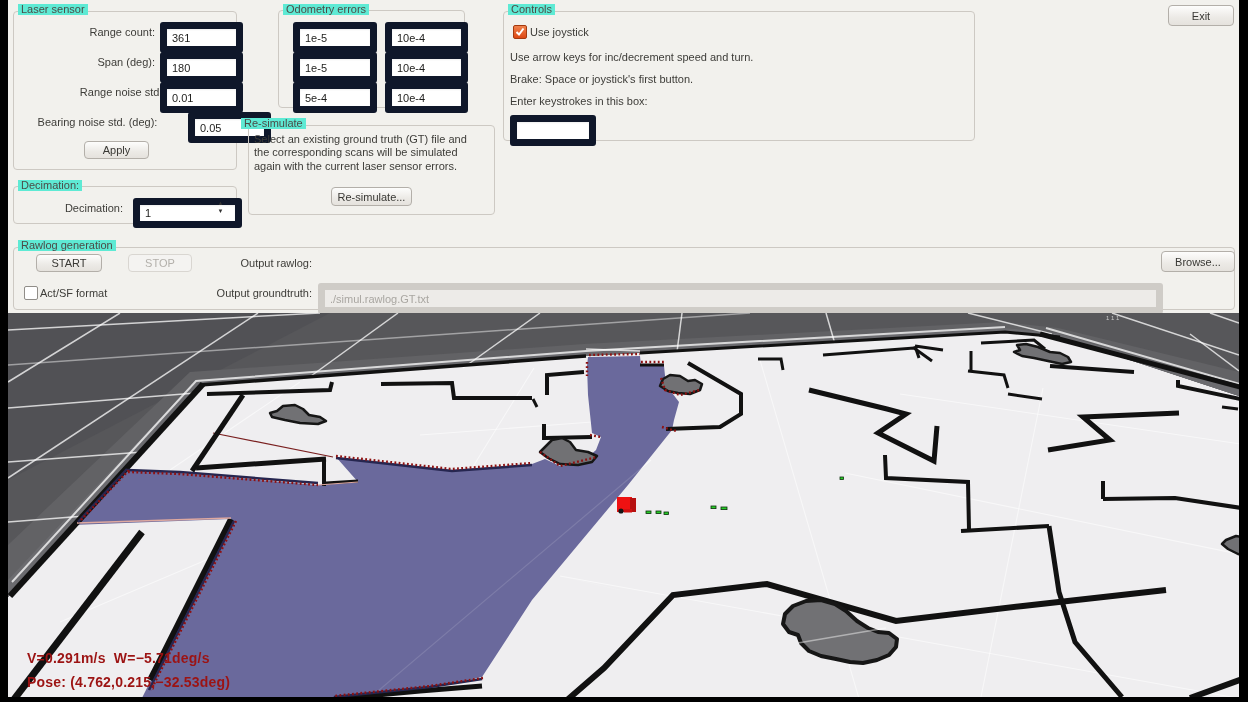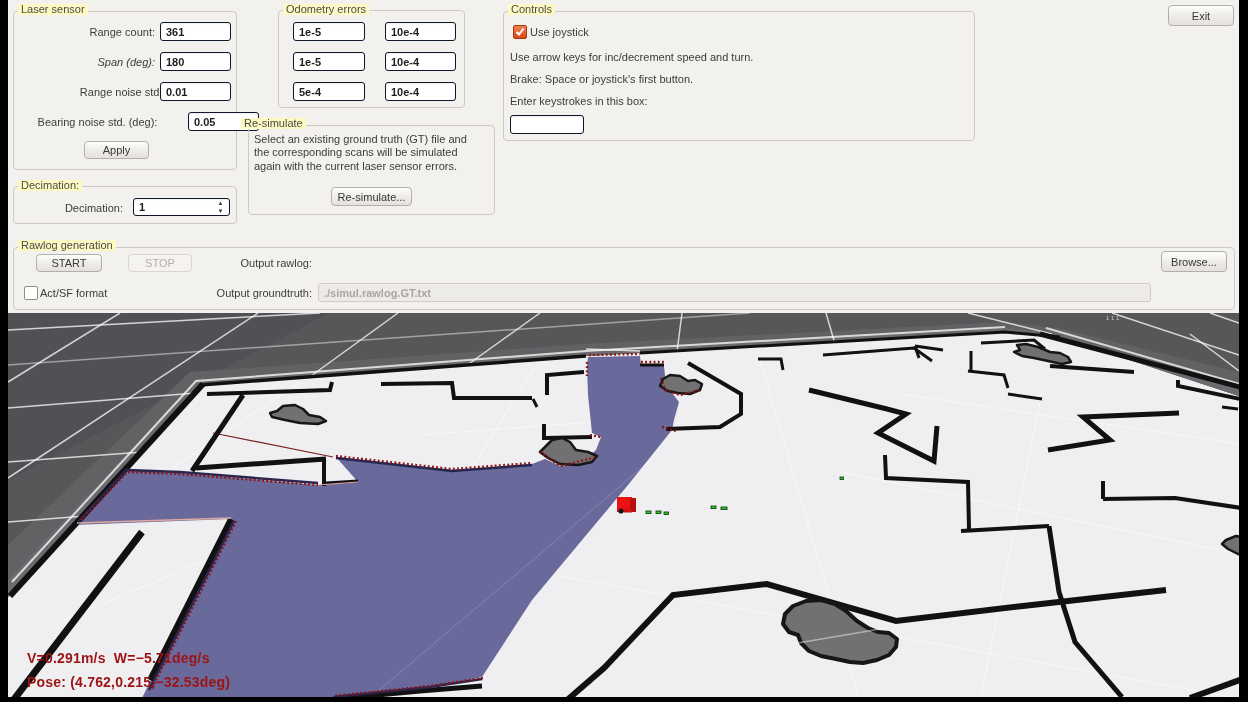--- a/index.html
+++ b/index.html
@@ -1,41 +1,41 @@
 <!DOCTYPE html>
 <html><head>
 <meta charset="utf-8">
 <style>
 html,body{margin:0;padding:0;}
 body{width:1248px;height:702px;background:#000;position:relative;overflow:hidden;
      font-family:"Liberation Sans",sans-serif;}
 #panel{position:absolute;left:8px;top:0;width:1231px;height:314px;background:#f2f1ed;}
 .grp{position:absolute;border:1px solid #cdc9c3;border-radius:4px;}
-.glabel{position:absolute;font-size:11px;color:#4c4b47;background:#fef9c3;padding:0 3px;line-height:11px;}
+.glabel{position:absolute;font-size:11px;color:#4c4b47;background:#5eead4;padding:0 3px;line-height:11px;}
 .lbl{position:absolute;font-size:11px;color:#3d3c38;white-space:nowrap;}
-.inp{position:absolute;background:#fff;border:1px solid #0f172a;border-radius:3px;
-     font-size:11px;color:#1d1d1b;box-shadow:inset 0 1px 2px rgba(0,0,0,.07);font-weight:bold;}
+.inp{position:absolute;background:#fff;border:7px solid #0f172a;border-radius:3px;
+     font-size:11px;color:#1d1d1b;box-shadow:inset 0 1px 2px rgba(0,0,0,.07);}
 .inp span{position:absolute;left:5px;top:50%;transform:translateY(-50%);}
 .btn{position:absolute;background:linear-gradient(#fdfdfc,#eceae6 60%,#e5e2dd);
      border:1px solid #b3afa9;border-radius:4px;font-size:11px;color:#393834;
      text-align:center;}
 .btn span{position:absolute;left:0;right:0;top:50%;transform:translateY(-50%);}
 .cb{position:absolute;width:12px;height:12px;border-radius:2px;}
 </style>
 </head>
 <body>
 <div id="panel">
 
   <div class="grp" style="left:5px;top:11px;width:222px;height:157px;"></div>
   <div class="glabel" style="left:10px;top:4px;">Laser sensor</div>
   <div class="lbl" style="left:0;width:147px;top:26px;text-align:right;">Range count:</div>
   <div class="inp" style="left:152px;top:22px;width:69px;height:17px;">
       <span>361</span>
     </div>
-  <div class="lbl" style="left:0;width:147px;top:56px;text-align:right;font-style:italic;">Span (deg):</div>
+  <div class="lbl" style="left:0;width:147px;top:56px;text-align:right;">Span (deg):</div>
   <div class="inp" style="left:152px;top:52px;width:69px;height:17px;">
       <span>180</span>
     </div>
   <div class="lbl" style="left:0;width:147px;top:86px;text-align:right;margin-left:30px;">Range noise std. (m):</div>
   <div class="inp" style="left:152px;top:82px;width:69px;height:17px;">
       <span>0.01</span>
     </div>
   <div class="lbl" style="left:16px;width:147px;top:116px;text-align:center;">Bearing noise std. (deg):</div>
   <div class="inp" style="left:152px;top:112px;width:69px;height:17px;margin-left:28px;">
       <span>0.05</span>
@@ -99,21 +99,21 @@
 
   <div class="grp" style="left:5px;top:247px;width:1220px;height:61px;"></div>
   <div class="glabel" style="left:10px;top:240px;">Rawlog generation</div>
   <div class="btn" style="left:28px;top:254px;width:64px;height:16px;">
       <span>START</span>
     </div>
   <div class="btn" style="left:120px;top:254px;width:62px;height:16px;background:#f4f3f1;border-color:#d9d6d1;color:#b3b0ab;">
       <span>STOP</span>
     </div>
   <div class="lbl" style="left:160px;width:144px;top:257px;text-align:right;">Output rawlog:</div>
-  <div class="btn" style="left:1153px;top:251px;width:64px;height:19px;">
+  <div class="btn" style="left:1153px;top:251px;width:64px;height:19px;padding-left:8px;">
       <span>Browse...</span>
     </div>
   <div class="cb" style="left:16px;top:286px;background:#fff;border:1px solid #908d88;"></div>
   <div class="lbl" style="left:32px;top:287px;">Act/SF format</div>
   <div class="lbl" style="left:160px;width:144px;top:287px;text-align:right;">Output groundtruth:</div>
   <div class="inp" style="left:310px;top:283px;width:831px;height:17px;background:#edebe8;border-color:#cfccc7;color:#a9a6a1;box-shadow:none;">
       <span>./simul.rawlog.GT.txt</span>
     </div>
 </div>
 

